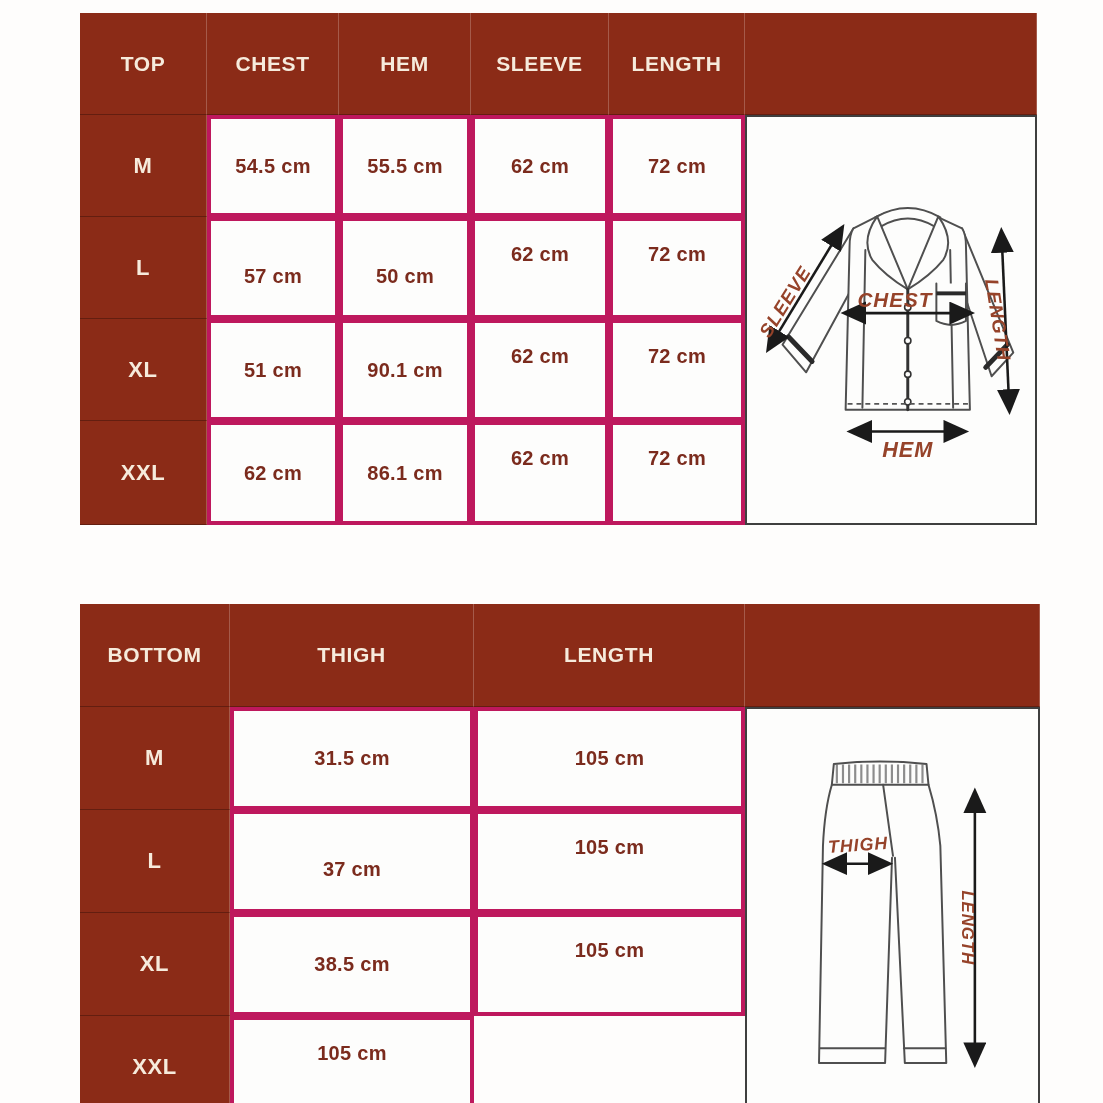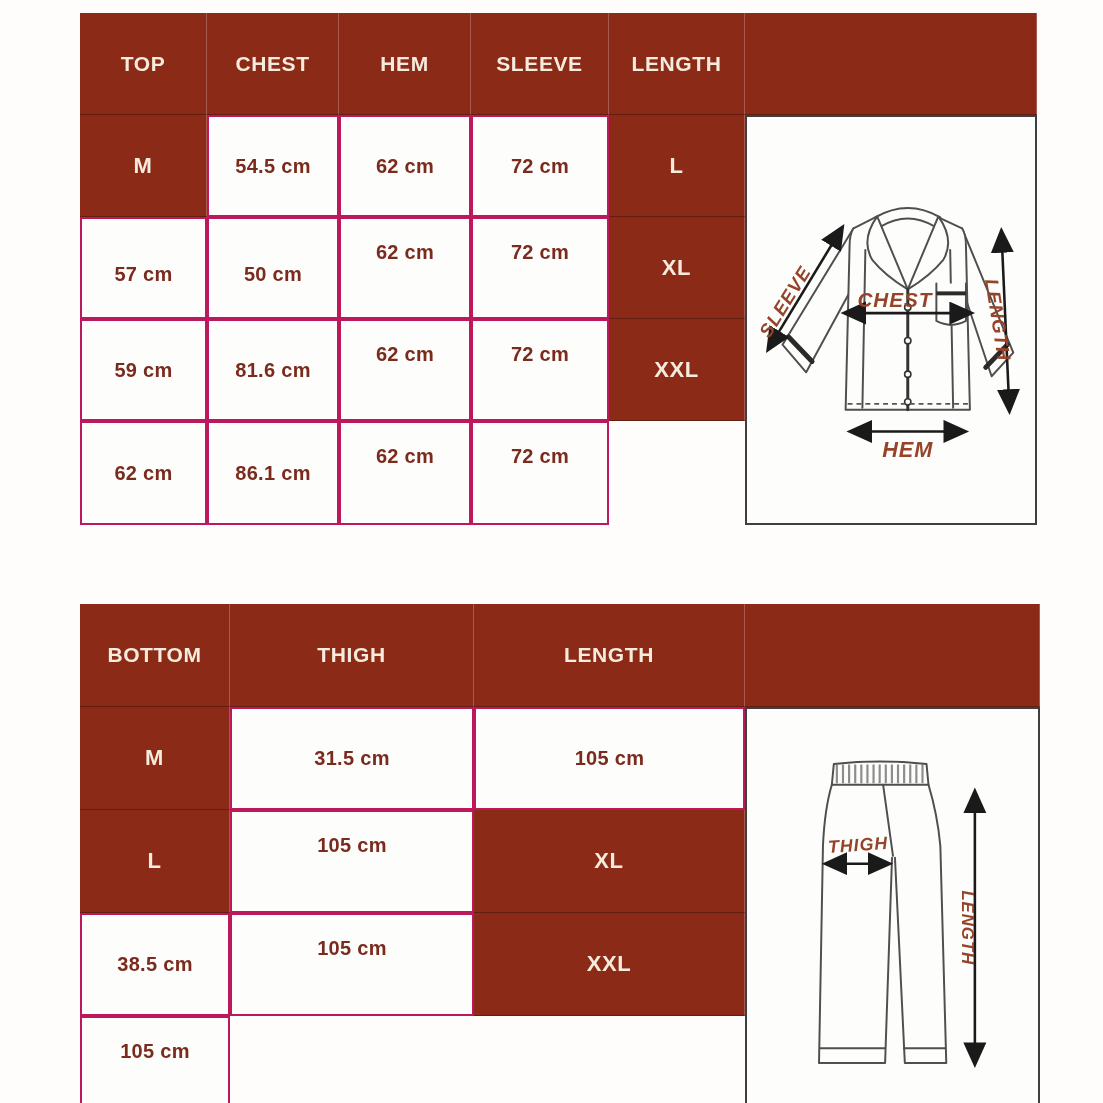--- a/index.html
+++ b/index.html
@@ -30,21 +30,21 @@
     color:#F6EBDC;
     font-weight:bold;
     font-size:21px;
     letter-spacing:.6px;
     border-right:1px solid rgba(255,255,255,.22);
     border-bottom:1px solid rgba(0,0,0,.28);
   }
   .red.size-label{font-size:22px;}
   .val{
     background:#FDFDFC;
-    border:2px solid #be185d;
+    border:4px solid #be185d;
     color:#7B2B1D;
     font-weight:bold;
     font-size:20px;
     letter-spacing:.3px;
   }
   .val.up{align-items:flex-start;padding-top:22px;}
   .val.dn{align-items:flex-start;padding-top:44px;}
   .diagram-cell{
     background:#FDFDFC;
     border:2px solid #3f3f3f;
@@ -70,20 +70,21 @@
 
     <div class="cell red">TOP</div>
     <div class="cell red">CHEST</div>
     <div class="cell red">HEM</div>
     <div class="cell red">SLEEVE</div>
     <div class="cell red">LENGTH</div>
     <div class="cell red"></div>
 
     <div class="cell red size-label">M</div>
     <div class="cell val">54.5 cm</div>
+    <div class="cell val">55.5 cm</div>
     <div class="cell val">62 cm</div>
     <div class="cell val">72 cm</div>
 
     <div class="cell diagram-cell" style="grid-column:6;grid-row:2/6;">
       <svg viewBox="0 0 292 410">
         <defs>
           <marker id="ah-top" markerWidth="11" markerHeight="11" refX="8" refY="4.5" orient="auto-start-reverse">
             <path d="M0,0 L10,4.5 L0,9 z" fill="#1a1a1a"></path>
           </marker>
         </defs>
@@ -124,22 +125,22 @@
       </svg>
     </div>
 
     <div class="cell red size-label">L</div>
     <div class="cell val dn">57 cm</div>
     <div class="cell val dn">50 cm</div>
     <div class="cell val up">62 cm</div>
     <div class="cell val up">72 cm</div>
 
     <div class="cell red size-label">XL</div>
-    <div class="cell val">59 cm</div>
-    <div class="cell val">81.6 cm</div>
+    <div class="cell val">51 cm</div>
+    <div class="cell val">90.1 cm</div>
     <div class="cell val up">62 cm</div>
     <div class="cell val up">72 cm</div>
 
     <div class="cell red size-label">XXL</div>
     <div class="cell val">62 cm</div>
     <div class="cell val">86.1 cm</div>
     <div class="cell val up">62 cm</div>
     <div class="cell val up">72 cm</div>
   </div>
 
@@ -173,20 +174,21 @@
 
         <path class="measure-arrow" d="M 81 156 L 143 156" marker-start="url(#ah-bot)" marker-end="url(#ah-bot)"></path>
         <path class="measure-arrow" d="M 231 84 L 231 358" marker-start="url(#ah-bot)" marker-end="url(#ah-bot)"></path>
 
         <text class="measure-label" transform="translate(113,143) rotate(-4)" style="font-size:18px">THIGH</text>
         <text class="measure-label" transform="translate(218,221) rotate(90)" style="font-size:17px">LENGTH</text>
       </svg>
     </div>
 
     <div class="cell red size-label">L</div>
+    <div class="cell val dn">37 cm</div>
     <div class="cell val up">105 cm</div>
 
     <div class="cell red size-label">XL</div>
     <div class="cell val">38.5 cm</div>
     <div class="cell val up">105 cm</div>
 
     <div class="cell red size-label">XXL</div>
     <div class="cell val up">105 cm</div>
   </div>
 

